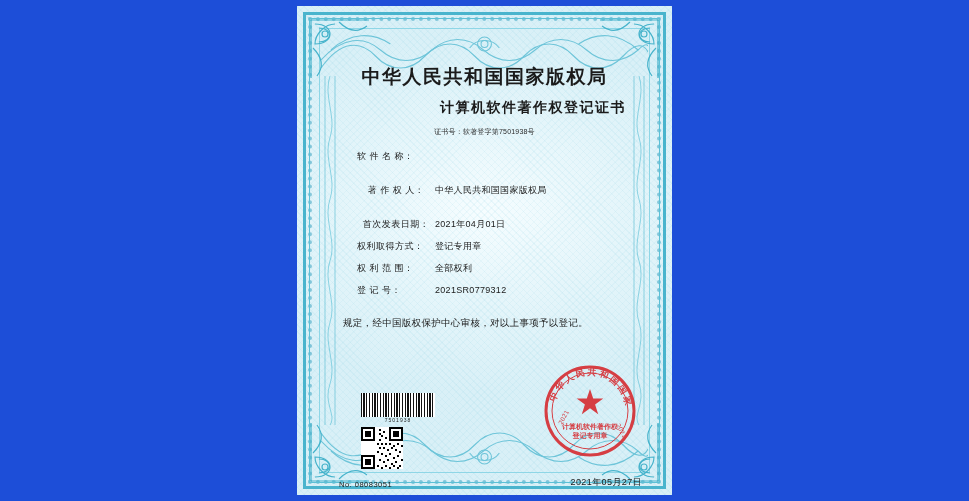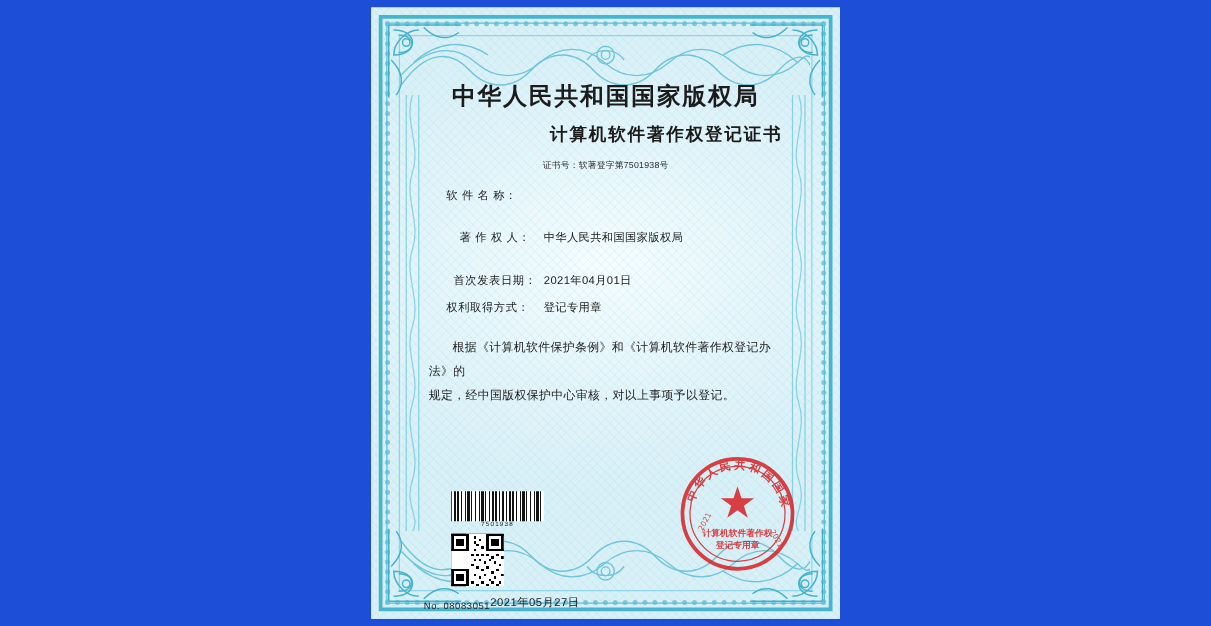--- a/index.html
+++ b/index.html
@@ -236,20 +236,21 @@
     width: 96px;
     height: 96px;
   }
 
   .footer {
     position: absolute;
     left: 42px;
     right: 30px;
     bottom: 6px;
     display: flex;
+    justify-content: space-between;
     align-items: flex-end;
     font-size: 7.5px;
     color: #1b1b1b;
   }
   .footer .serial { letter-spacing: 0.5px; }
   .footer .date { font-size: 9px; letter-spacing: 0.4px; }
 </style>
 </head>
 <body>
 
@@ -378,26 +379,33 @@
           <div class="field-label">首次发表日期：</div>
           <div class="field-value">2021年04月01日</div>
         </div>
 
 
         <div class="field-row">
           <div class="field-label">权利取得方式：</div>
           <div class="field-value">登记专用章</div>
         </div>
 
-
+        <div class="field-row">
+          <div class="field-label">权 利 范 围：</div>
+          <div class="field-value">全部权利</div>
+        </div>
+
+        <div class="field-row">
+          <div class="field-label">登 记 号：</div>
+          <div class="field-value">2021SR0779312</div>
+        </div>
 
       </div>
 
       <div class="statement">
-        <span class="indent">根据《计算机软件保护条例》和《计算机软件著作权登记办法》的</span>
         <span>规定，经中国版权保护中心审核，对以上事项予以登记。</span>
       </div>
 
     </div>
 
     <div class="codes">
       <div class="barcode"></div>
       <div class="barcode-text">7501938</div>
       <div class="qr">
         <svg width="42" height="42" viewBox="0 0 21 21" shape-rendering="crispEdges">

